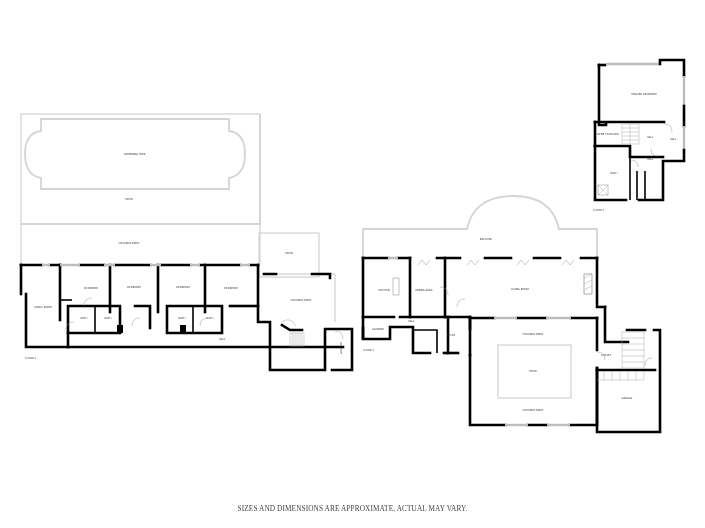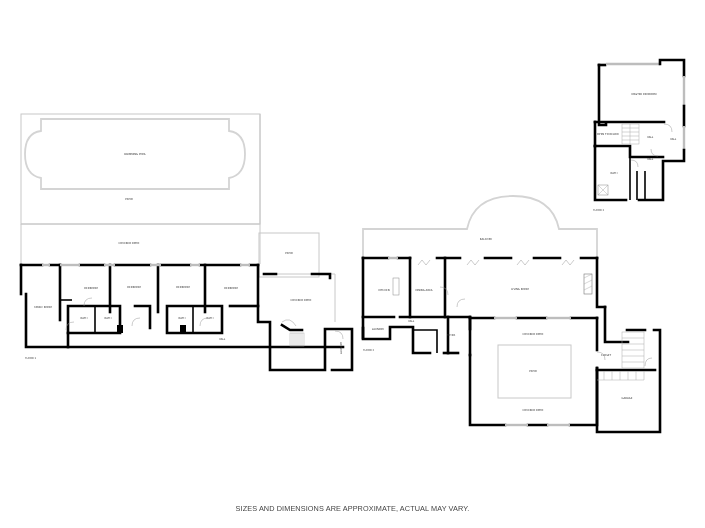--- a/index.html
+++ b/index.html
@@ -7,21 +7,21 @@
   #plan { position:absolute; left:0; top:0; width:705px; height:528px; }
   .lbl { font-family:"DejaVu Sans", sans-serif; font-size:2.6px; fill:#333; text-anchor:middle; }
   .flbl { font-family:"DejaVu Sans", sans-serif; font-size:2.6px; fill:#444; text-anchor:start; }
   .wall { stroke:#000; stroke-width:2.6; fill:none; stroke-linecap:square; }
   .iwall { stroke:#000; stroke-width:1.6; fill:none; }
   .thin { stroke:#c8c8c8; stroke-width:1; fill:none; }
   .thin2 { stroke:#d4d4d4; stroke-width:1.8; fill:none; }
   .win { stroke:#bdbdbd; stroke-width:2.4; fill:none; }
   .door { stroke:#999; stroke-width:0.5; fill:none; }
   .stair { stroke:#aaa; stroke-width:0.5; fill:none; }
-  .disclaimer { position:absolute; left:0; width:705px; top:504px; text-align:center; font-family:Liberation Sans, sans-serif; font-size:7.3px; color:#444; letter-spacing:0.1px; }
+  .disclaimer { position:absolute; left:0; width:705px; top:504px; text-align:center; font-family:Liberation Serif, serif; font-size:7.3px; color:#444; letter-spacing:0.1px; }
 </style>
 </head>
 <body>
 
 <svg id="plan" viewBox="0 0 705 528" xmlns="http://www.w3.org/2000/svg">
 
   <g>
 
     <rect class="thin" x="21" y="114" width="239" height="110"></rect>
     <line class="thin" x1="21" y1="224" x2="260" y2="224"></line>

